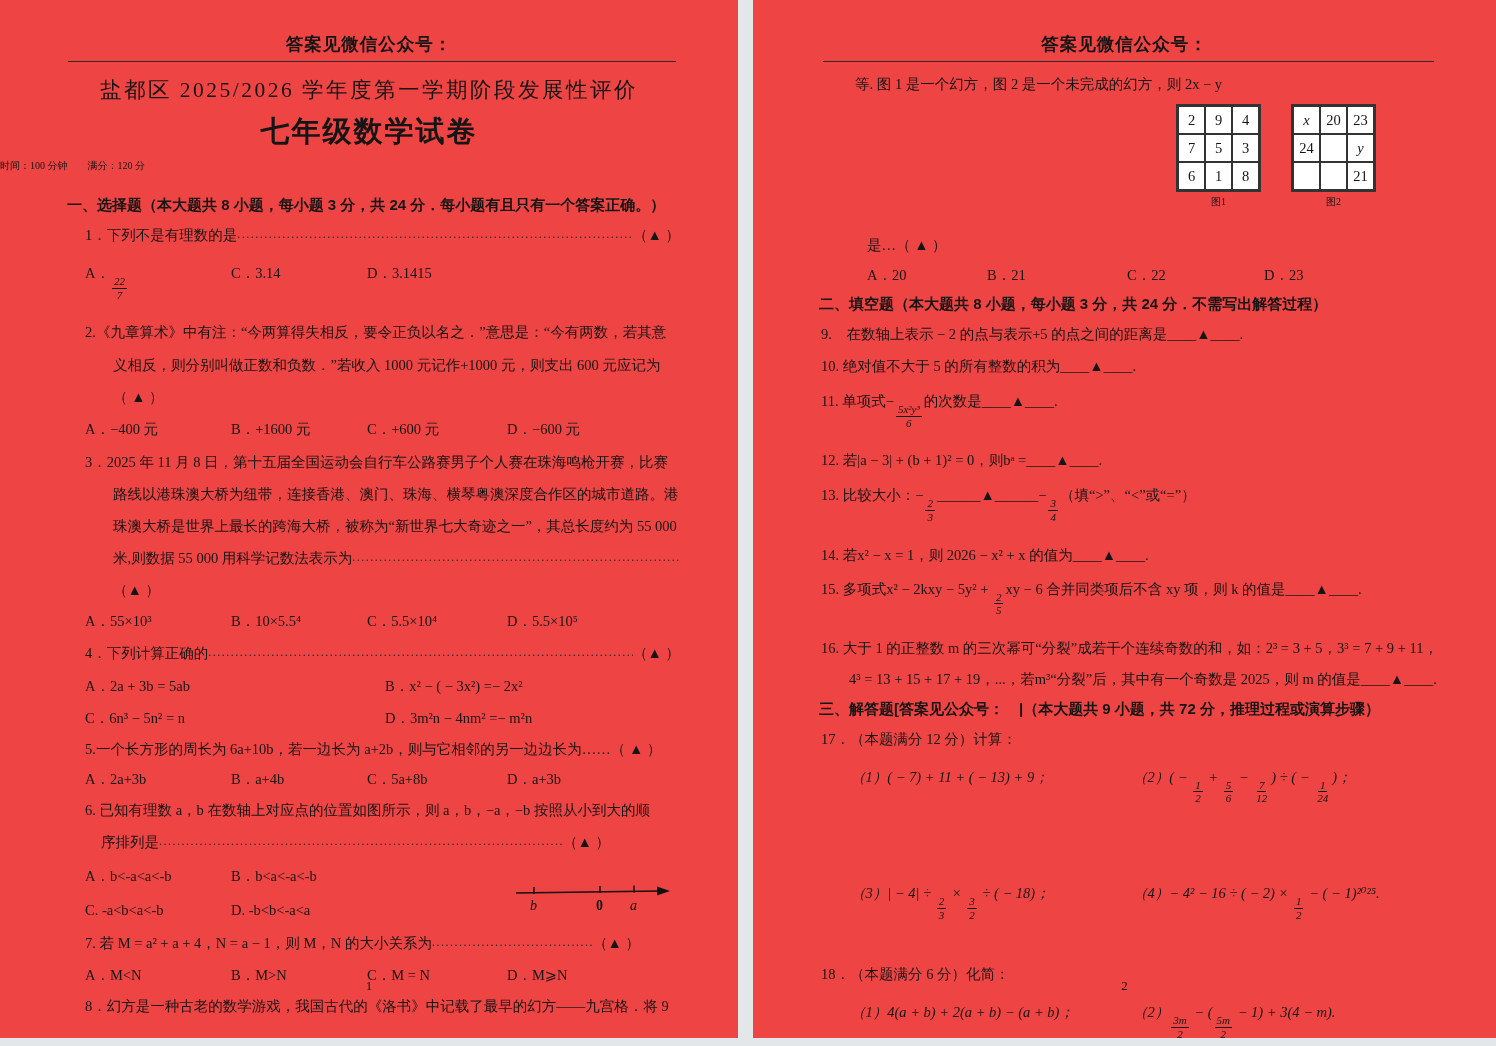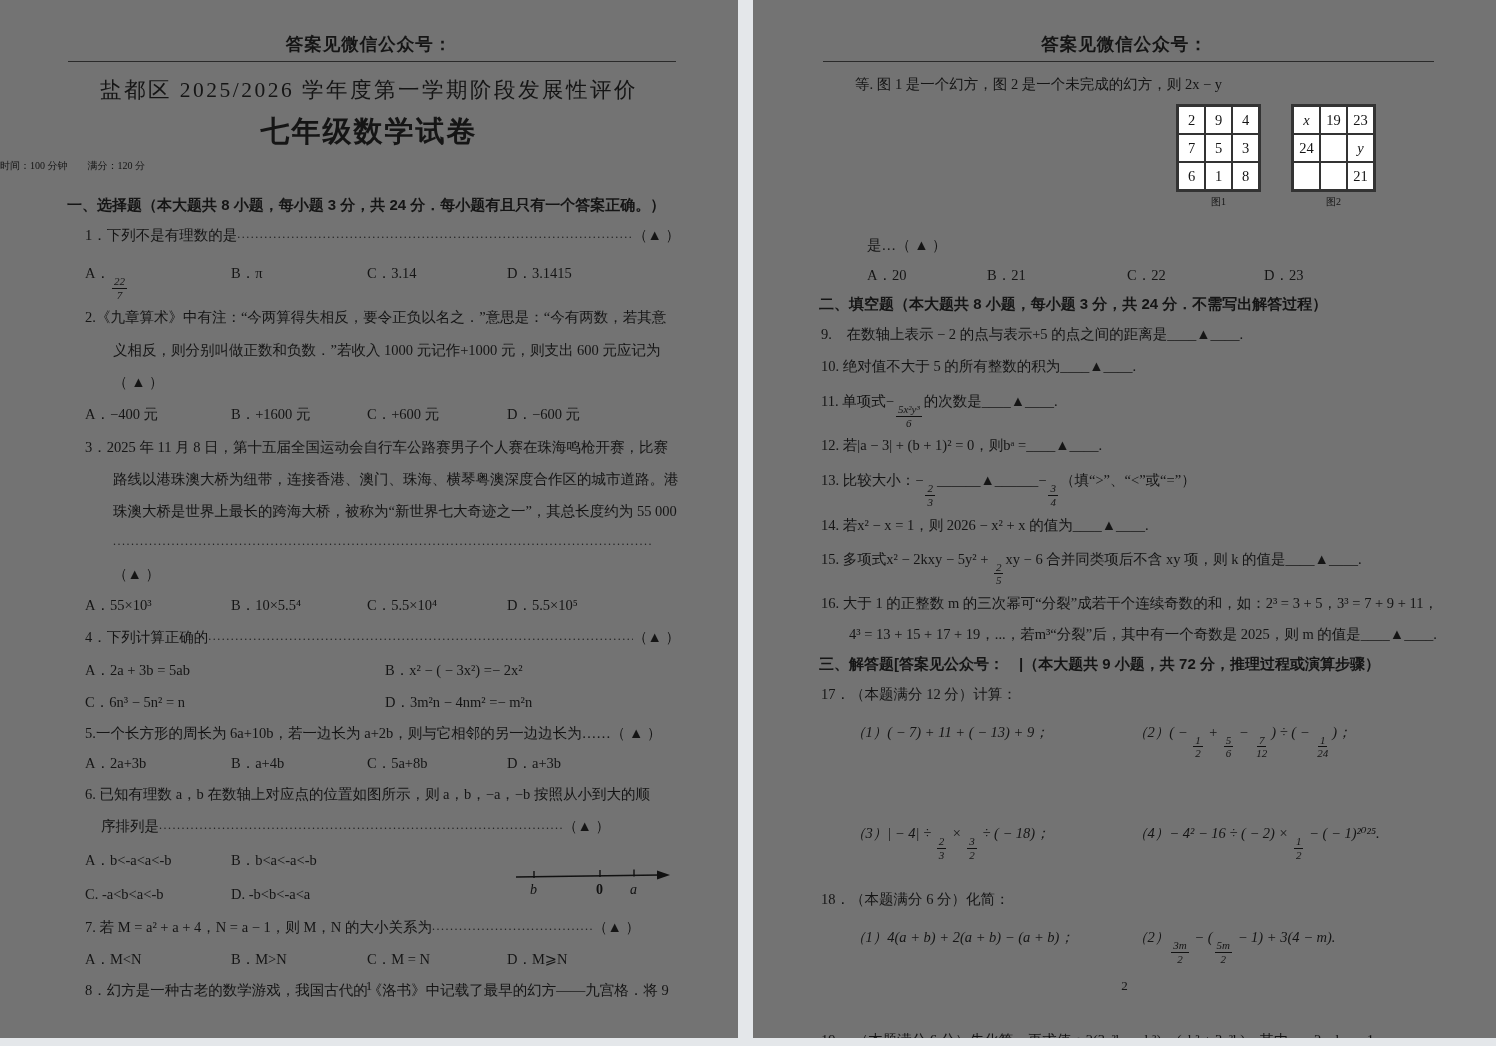--- a/index.html
+++ b/index.html
@@ -3,21 +3,21 @@
 <meta charset="utf-8">
 <style>
   html,body{margin:0;padding:0;}
   body{
     width:1496px;height:1046px;overflow:hidden;
     background:#e4e7ea;
     font-family:"Liberation Serif","DejaVu Serif",serif;
     color:#151515;
   }
   .viewer{display:flex;height:1038px;}
-  .page{background:#737373;position:relative;overflow:hidden;height:1038px;}
+  .page{background:#ef4444;position:relative;overflow:hidden;height:1038px;}
   .page-1{width:738px;}
   .page-gap{width:15px;background:#e4e7ea;}
   .page-2{width:743px;}
 
   .page-header{
     text-align:center;padding-top:32px;font-size:17.5px;font-weight:bold;
     letter-spacing:1px;height:24px;
   }
   .header-rule{border:0;border-top:1.6px solid #2a2a2a;margin:5px 62px 0 68px;}
   .page-2 .header-rule{margin:5px 62px 0 70px;}
@@ -47,21 +47,21 @@
   .indent1{padding-left:28px;}
   .indent2{padding-left:16px;}
 
   .optrow4{display:grid;grid-template-columns:146px 136px 140px auto;line-height:31px;white-space:nowrap;}
   .optrow2{display:grid;grid-template-columns:300px auto;line-height:32px;white-space:nowrap;}
   .optrow2n{display:grid;grid-template-columns:146px auto;line-height:34px;white-space:nowrap;}
   .tallrow{line-height:42px;}
 
   .frac{
     display:inline-flex;flex-direction:column;align-items:center;
-    vertical-align:-7px;margin:0 2px;font-size:11px;line-height:1.15;
+    vertical-align:-7px;margin:15px 2px;font-size:11px;line-height:1.15;
     font-style:italic;font-family:"Liberation Serif","DejaVu Serif",serif;
   }
   .frac .fn{border-bottom:1px solid #111;padding:0 2px;}
   .frac .fd{padding:0 2px;}
 
   .math{font-style:italic;}
 
   .q6-wrap{position:relative;}
   .numberline{position:absolute;right:8px;top:20px;width:160px;height:42px;}
   .numberline text{font-size:14px;font-style:italic;font-family:"Liberation Serif",serif;fill:#111;}
@@ -106,39 +106,39 @@
       <div class="line flexline">
         <span class="t">1．下列不是有理数的是</span>
           <span class="leader">........................................................................................................................</span>
           <span class="t">（▲ ）</span>
       </div>
       <div class="optrow4 tallrow">
         <span><span>A．</span><span class="frac">
               <span class="fn">22</span>
               <span class="fd">7</span>
             </span></span>
-        <span>B．π</span>
         <span>C．3.14</span>
         <span>D．3.1415</span>
       </div>
 
       <div class="line" style="line-height:33px">2.《九章算术》中有注：“今两算得失相反，要令正负以名之．”意思是：“今有两数，若其意</div>
       <div class="line indent1" style="line-height:33px">义相反，则分别叫做正数和负数．”若收入 1000 元记作+1000 元，则支出 600 元应记为</div>
       <div class="line indent1" style="line-height:31px">（ ▲ ）</div>
       <div class="optrow4" style="line-height:33px">
         <span>A．−400 元</span>
         <span>B．+1600 元</span>
         <span>C．+600 元</span>
         <span>D．−600 元</span>
       </div>
 
       <div class="line">3．2025 年 11 月 8 日，第十五届全国运动会自行车公路赛男子个人赛在珠海鸣枪开赛，比赛</div>
       <div class="line indent1">路线以港珠澳大桥为纽带，连接香港、澳门、珠海、横琴粤澳深度合作区的城市道路。港</div>
       <div class="line indent1">珠澳大桥是世界上最长的跨海大桥，被称为“新世界七大奇迹之一”，其总长度约为 55 000</div>
       <div class="line flexline indent1">
+        <span class="t">米,则数据 55 000 用科学记数法表示为</span>
           <span class="leader">........................................................................................................................</span>
       </div>
       <div class="line indent1" style="line-height:30px">（▲  ）</div>
       <div class="optrow4" style="line-height:32px">
         <span>A．55×10³</span>
         <span>B．10×5.5⁴</span>
         <span>C．5.5×10⁴</span>
         <span>D．5.5×10⁵</span>
       </div>
 
@@ -229,21 +229,21 @@
               <div class="gcell">3</div>
               <div class="gcell">6</div>
               <div class="gcell">1</div>
               <div class="gcell">8</div>
             </div>
           <div class="fig-caption">图1</div>
         </div>
         <div class="square-fig">
           <div class="mtable">
               <div class="gcell it">x</div>
-              <div class="gcell">19</div>
+              <div class="gcell">20</div>
               <div class="gcell">23</div>
               <div class="gcell">24</div>
               <div class="gcell"></div>
               <div class="gcell it">y</div>
               <div class="gcell"></div>
               <div class="gcell"></div>
               <div class="gcell">21</div>
             </div>
           <div class="fig-caption">图2</div>
         </div>

